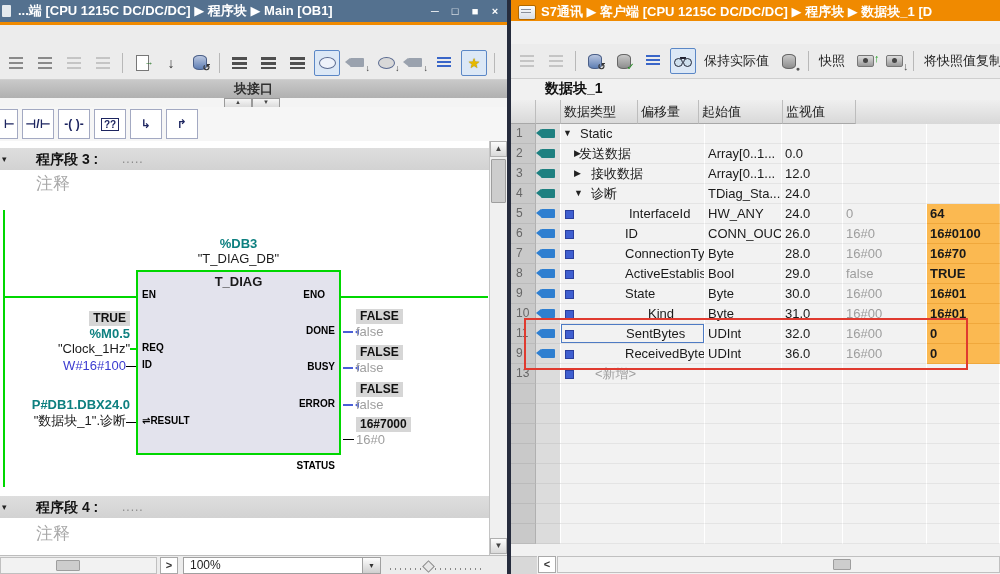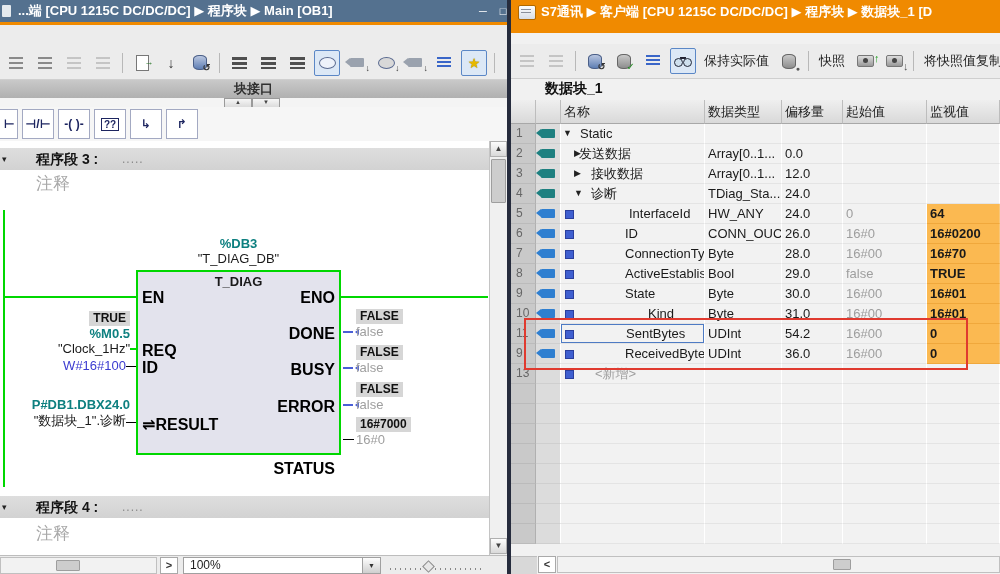--- a/index.html
+++ b/index.html
@@ -1,29 +1,29 @@
 <!DOCTYPE html>
 <html><head>
 <meta charset="utf-8">
 <style>
   html,body{margin:0;padding:0;background:#888;}
   #stage{position:relative;width:1000px;height:574px;overflow:hidden;background:#ECECEC;
          font-family:"Liberation Sans","DejaVu Sans",sans-serif;font-size:13px;color:#1a1a1a;}
 
   
-  #left-panel{position:absolute;left:0;top:0;width:507px;height:574px;background:#ECECEC;overflow:hidden;padding-left:48px;}
+  #left-panel{position:absolute;left:0;top:0;width:507px;height:574px;background:#ECECEC;overflow:hidden;}
   #divider{position:absolute;left:507px;top:0;width:4px;height:574px;background:#262C3D;}
   #right-panel{position:absolute;left:511px;top:0;width:489px;height:574px;background:#F1F1F1;overflow:hidden;}
 
   
   .titlebar{position:absolute;left:0;top:0;right:0;height:22px;line-height:22px;font-weight:bold;
             color:#fff;white-space:nowrap;overflow:hidden;}
   #left-title{background:#54718F;padding-left:18px;}
   #left-title-underline{position:absolute;left:0;top:22px;width:100%;height:3px;background:#F08A00;}
-  #right-title{background:#F08A00;height:33px;line-height:23px;padding-left:30px;}
+  #right-title{background:#F08A00;height:21px;line-height:23px;padding-left:30px;}
   .title-frag{position:absolute;left:2px;top:5px;width:9px;height:12px;background:#fff;opacity:.85;border-radius:1px;}
   #right-title-icon{position:absolute;left:7px;top:5px;width:16px;height:13px;background:linear-gradient(#fdfdfd,#d8dde6);
       border:1px solid #b06800;border-radius:2px;}
   #right-title-icon::after{content:'';position:absolute;left:2px;top:3px;width:10px;height:1px;background:#8a8f9a;box-shadow:0 3px 0 #8a8f9a;}
   #window-controls{position:absolute;right:4px;top:0;height:22px;display:flex;gap:4px;}
   .winbtn{width:16px;height:22px;line-height:22px;text-align:center;color:#fff;font-size:11px;font-weight:bold;cursor:default;}
 
   
   .toolbar{position:absolute;left:0;right:0;display:flex;align-items:center;gap:5px;padding:0 4px;
            background:#ECECEC;border-bottom:1px solid #CFCFCF;}
@@ -83,21 +83,21 @@
   .nethdr{position:absolute;left:0;width:489px;height:22px;background:linear-gradient(#DEDEDE,#D2D2D2);line-height:22px;}
   .nethdr .tri{position:absolute;left:2px;top:0;font-size:9px;color:#222;}
   .nethdr .lbl{position:absolute;left:36px;font-weight:bold;color:#141414;font-size:14px;}
   .nethdr .dots{position:absolute;left:122px;color:#8a8a8a;font-size:12px;letter-spacing:1px;}
   .netcomment{position:absolute;left:36px;color:#A8A8A8;font-size:17px;}
   .gwire{position:absolute;background:#00D700;}
   .bwire{position:absolute;background:#000;}
   .dash{position:absolute;width:10px;height:0;border-top:2px dashed #4A5FD6;}
   .dash::after{content:'';position:absolute;right:-6px;top:-4px;border:3px solid transparent;border-right:4px solid #4A5FD6;}
   #fb{position:absolute;left:136px;top:270px;width:205px;height:185px;border:2px solid #00D700;background:#E3E3ED;box-sizing:border-box;}
-  #fb .pin{position:absolute;font-weight:bold;font-size:16px;color:#000;}
+  #fb .pin{position:absolute;font-weight:bold;font-size:10px;color:#000;}
   #fb-title{position:absolute;left:0;right:0;top:2px;text-align:center;font-weight:bold;font-size:13px;}
   .hdrline{position:absolute;left:136px;width:205px;text-align:center;font-size:13px;}
   .teal{color:#0E8080;font-weight:bold;}
   .bluev{color:#3B3BD0;}
   .grayv{color:#9E9E9E;}
   .badge{display:inline-block;background:#D6D6D6;color:#111;font-weight:bold;font-size:12px;padding:0 4px;line-height:15px;}
   .lop{position:absolute;width:130px;text-align:right;font-size:13px;line-height:14px;white-space:nowrap;}
   .rop{position:absolute;left:356px;font-size:13px;line-height:14px;white-space:nowrap;}
 
   
@@ -271,21 +271,21 @@
       <div class="dash" style="left:343px;top:190px;"></div>
       <div class="dash" style="left:343px;top:226px;"></div>
       <div class="dash" style="left:343px;top:263px;"></div>
 
       <div class="hdrline teal" style="top:95px;">%DB3</div>
       <div class="hdrline" style="top:110px;">"T_DIAG_DB"</div>
 
       <div id="fb" style="top:129px;">
         <div id="fb-title">T_DIAG</div>
         <span class="pin" style="left:4px;top:17px;">EN</span>
-        <span class="pin" style="right:4px;top:17px;">ENO</span>
+        <span class="pin" style="right:14px;top:17px;">ENO</span>
         <span class="pin" style="right:4px;top:53px;">DONE</span>
         <span class="pin" style="left:4px;top:70px;">REQ</span>
         <span class="pin" style="left:4px;top:87px;">ID</span>
         <span class="pin" style="right:4px;top:89px;">BUSY</span>
         <span class="pin" style="right:4px;top:126px;">ERROR</span>
         <span class="pin" style="left:4px;top:143px;">⇌RESULT</span>
         <span class="pin" style="right:4px;top:161px;margin-top:27px;">STATUS</span>
       </div>
 
       <div class="lop" style="top:170px;"><span class="badge">TRUE</span></div>
@@ -376,21 +376,20 @@
         <span class="tsep"></span>
         <span class="tbtext">将快照值复制到起始</span>
       </div>
 
     <div id="tbl-title">数据块_1</div>
 
     <div id="tbl">
       <div class="thead" id="tbl-head">
           <span class="hc c-num"></span>
           <span class="hc c-icon"></span>
-          <span class="hc c-name">名称</span>
           <span class="hc c-type">数据类型</span>
           <span class="hc c-off">偏移量</span>
           <span class="hc c-start">起始值</span>
           <span class="hc c-mon">监视值</span>
         </div>
       <div id="tbl-body">
           <div class="trow">
             <span class="cell num c-num">1</span>
             <span class="cell icon c-icon">
               <span class="tag teal"></span>
@@ -465,21 +464,21 @@
             <span class="cell icon c-icon">
               <span class="tag blue"></span>
             </span>
             <span class="cell namecell c-name">
               <span class="bullet"></span>
               <span class="nametext" style="left: 64px;">ID</span>
             </span>
             <span class="cell c-type">CONN_OUC</span>
             <span class="cell c-off">26.0</span>
             <span class="cell c-start graytext">16#0</span>
-            <span class="cell c-mon orange">16#0200</span>
+            <span class="cell c-mon orange">16#0100</span>
           </div>
           <div class="trow">
             <span class="cell num c-num">7</span>
             <span class="cell icon c-icon">
               <span class="tag blue"></span>
             </span>
             <span class="cell namecell c-name">
               <span class="bullet"></span>
               <span class="nametext" style="left: 64px;">ConnectionTy...</span>
             </span>
@@ -533,21 +532,21 @@
           <div class="trow">
             <span class="cell num c-num">11</span>
             <span class="cell icon c-icon">
               <span class="tag blue"></span>
             </span>
             <span class="cell namecell c-name sel">
               <span class="bullet"></span>
               <span class="nametext" style="left: 65px;">SentBytes</span>
             </span>
             <span class="cell c-type">UDInt</span>
-            <span class="cell c-off">54.2</span>
+            <span class="cell c-off">32.0</span>
             <span class="cell c-start graytext">16#00</span>
             <span class="cell c-mon orange">0</span>
           </div>
           <div class="trow">
             <span class="cell num c-num">9</span>
             <span class="cell icon c-icon">
               <span class="tag blue"></span>
             </span>
             <span class="cell namecell c-name">
               <span class="bullet"></span>

